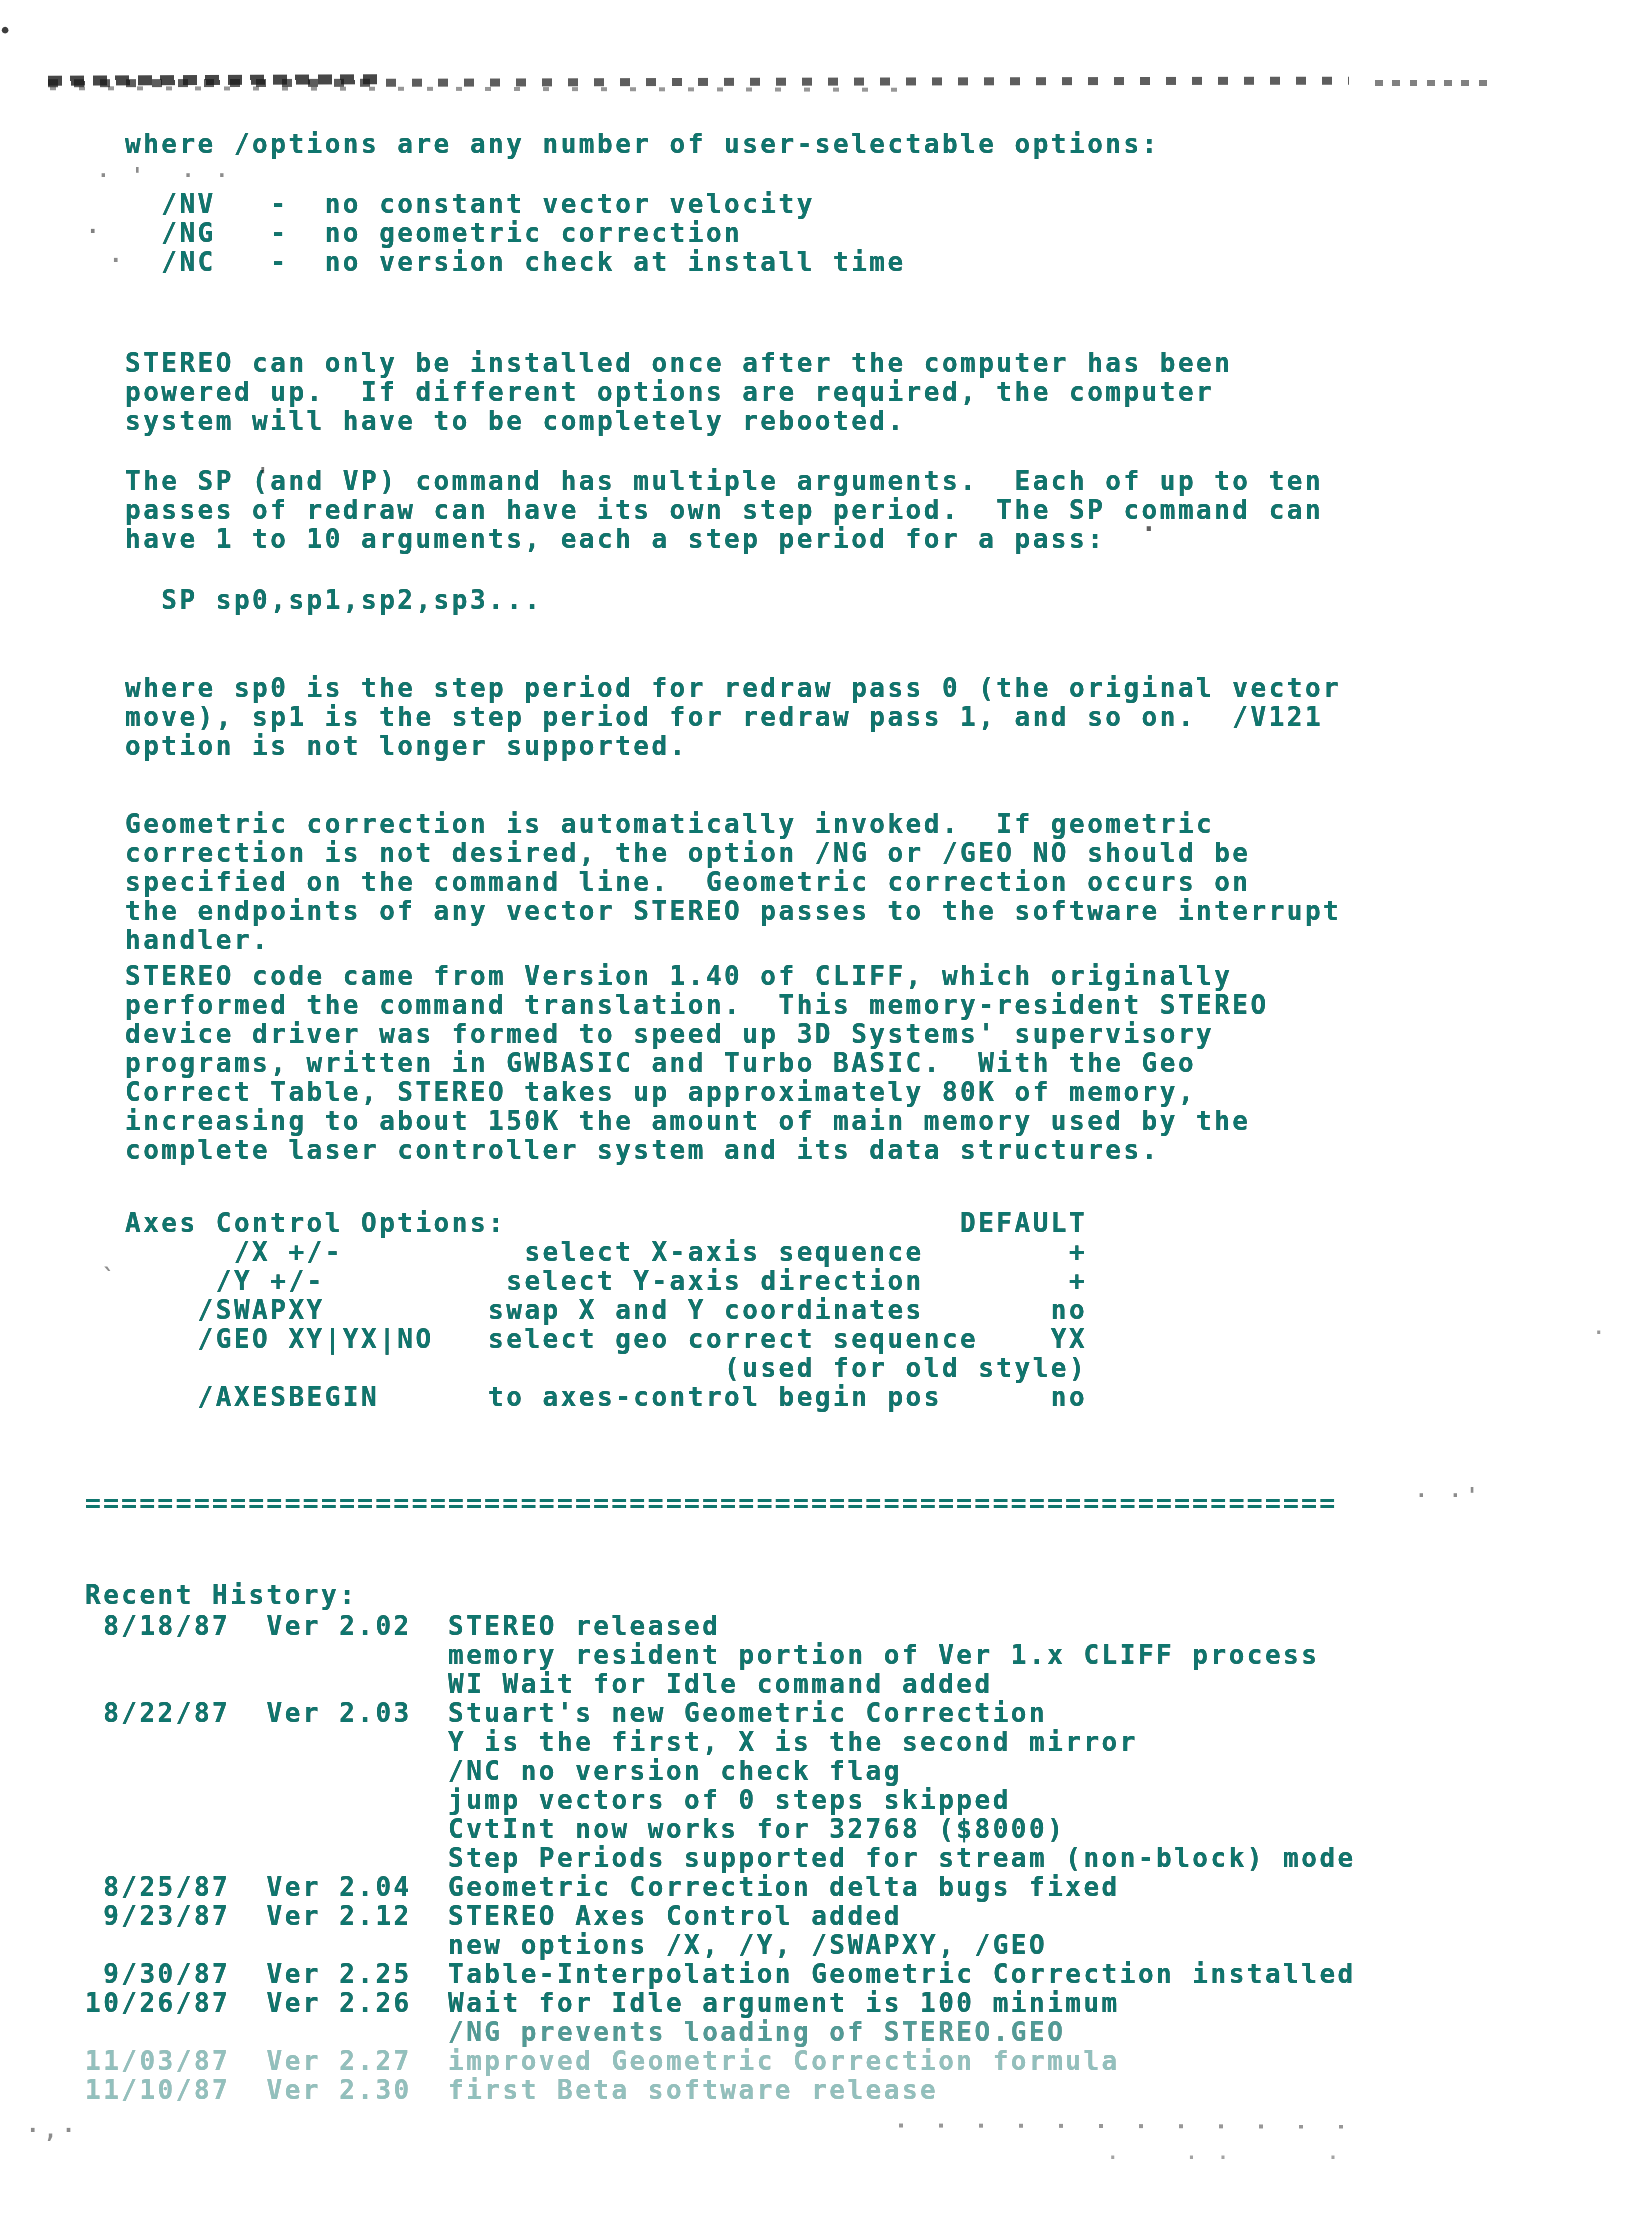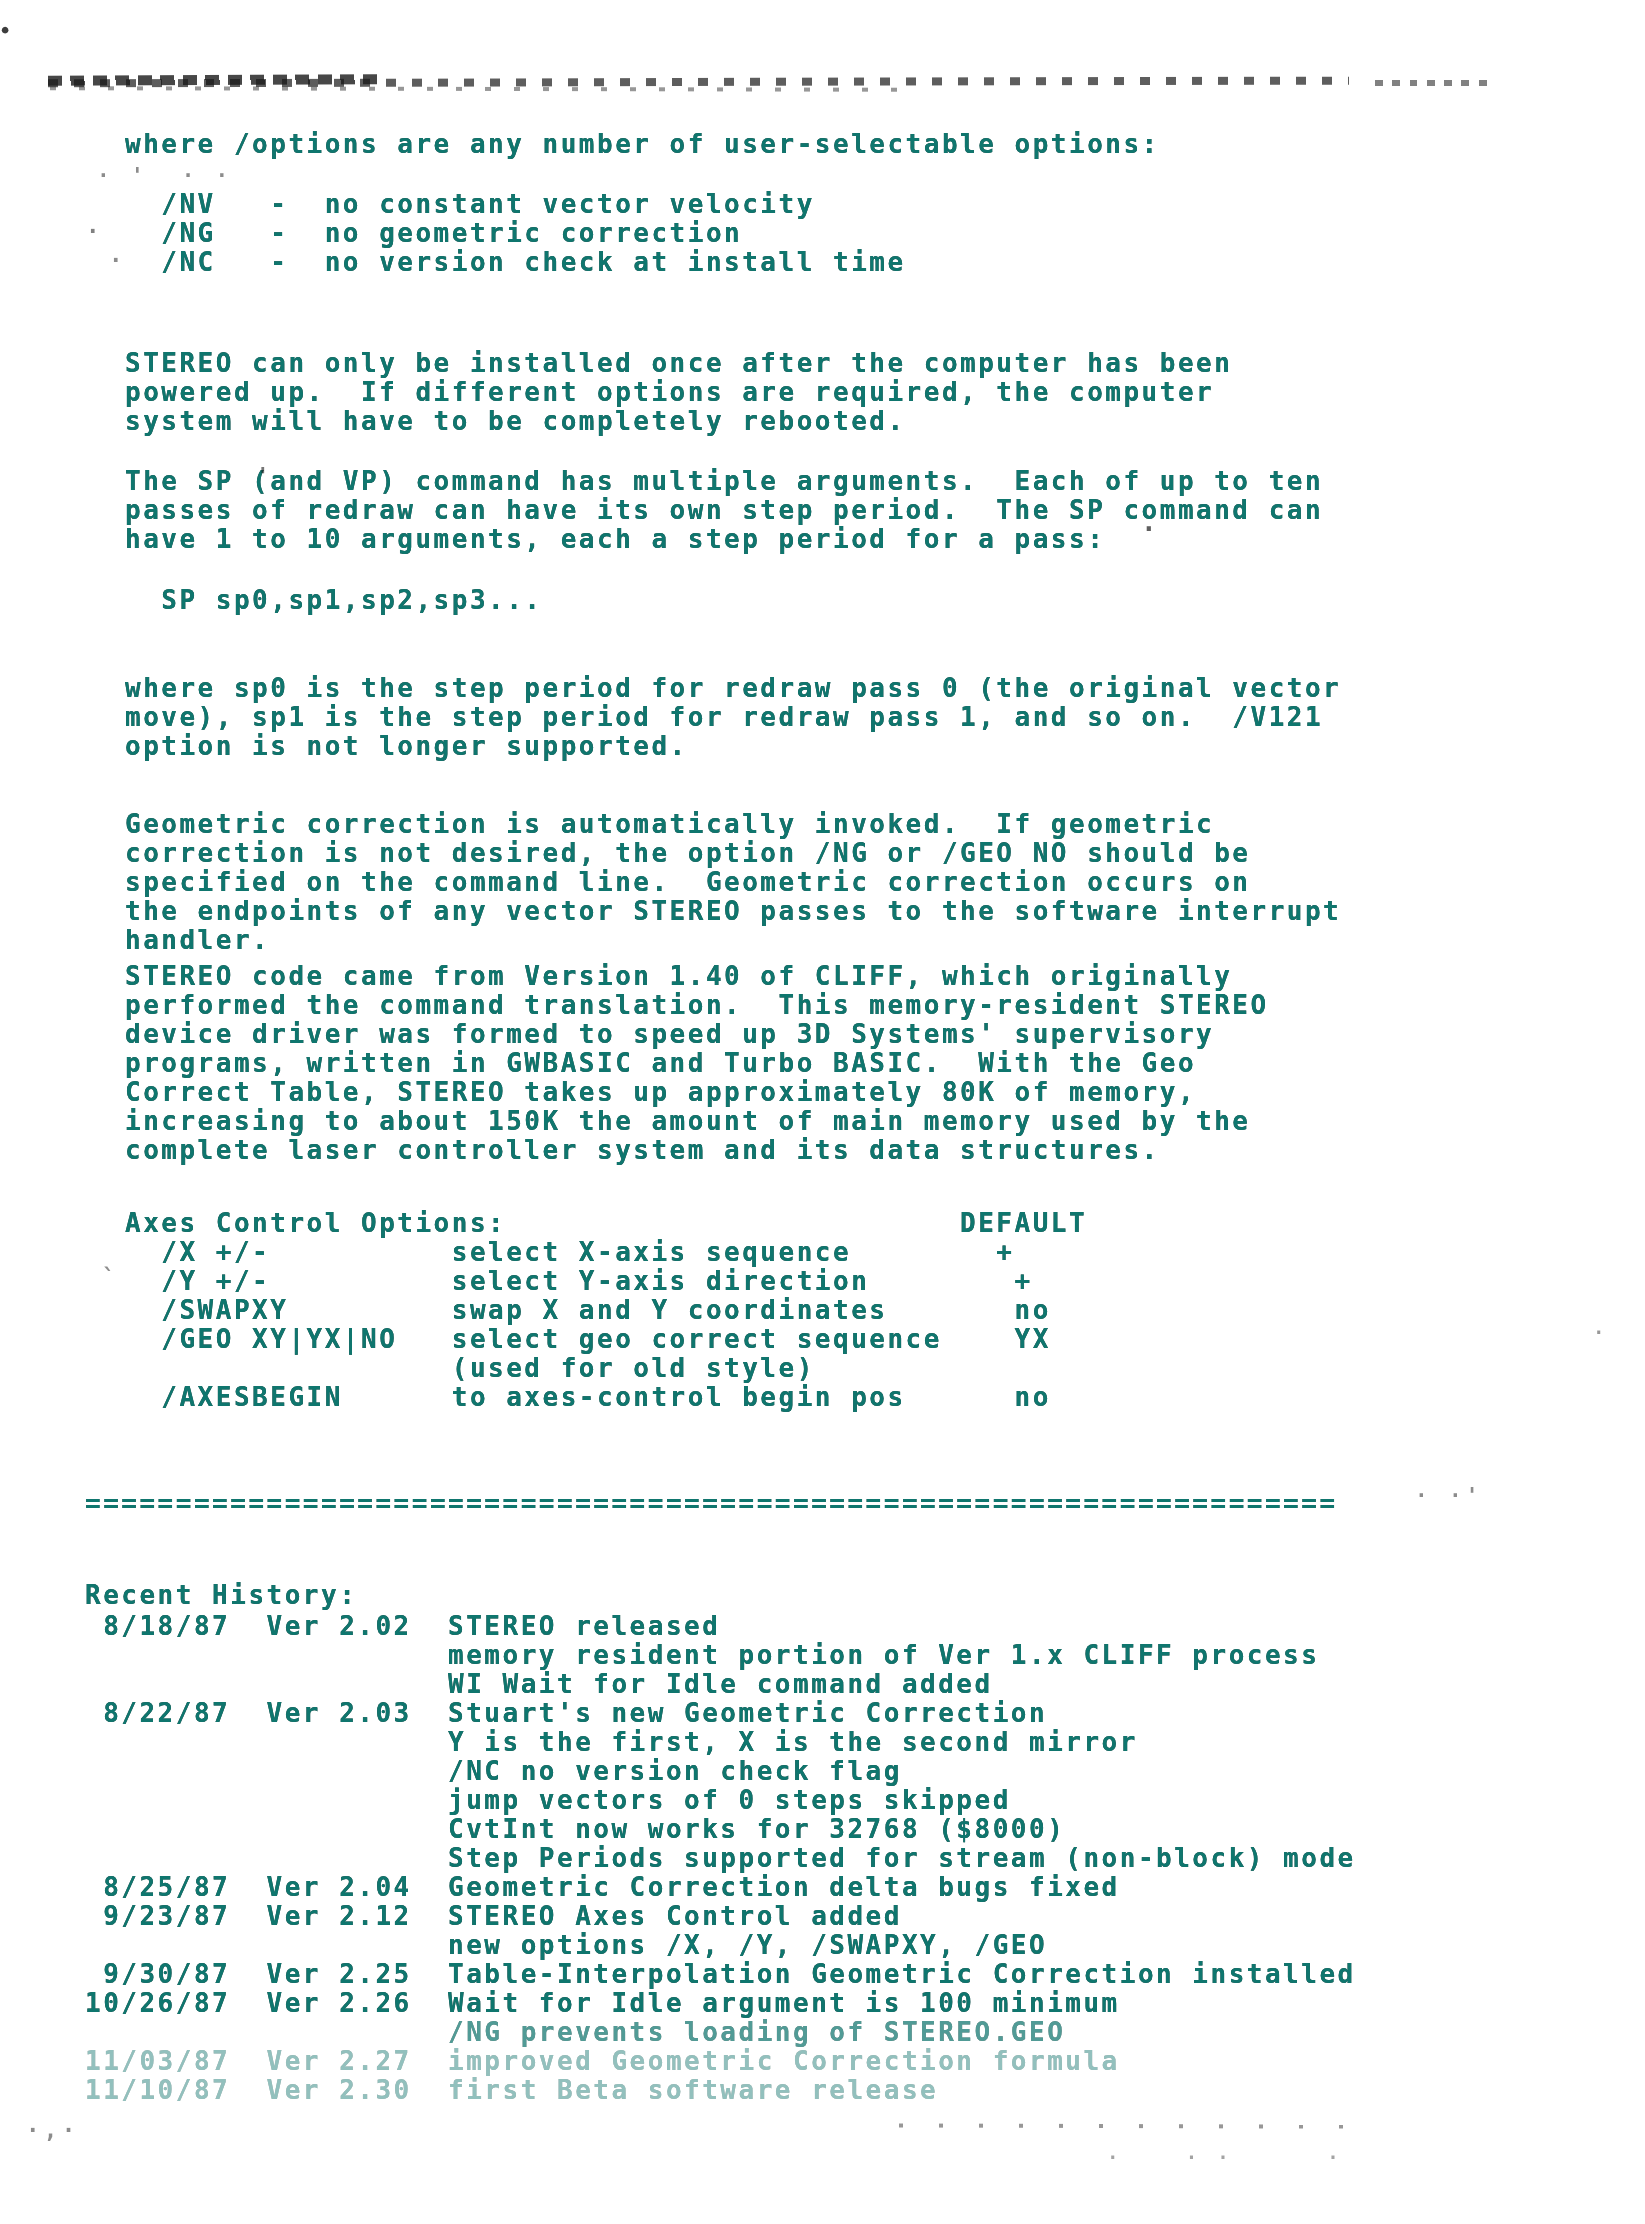--- a/index.html
+++ b/index.html
@@ -70,21 +70,21 @@
     </div>
     <div class="block" style="left: 125px; top: 962px;">
       <div class="line">STEREO code came from Version 1.40 of CLIFF, which originally</div>
       <div class="line">performed the command translation.  This memory-resident STEREO</div>
       <div class="line">device driver was formed to speed up 3D Systems' supervisory</div>
       <div class="line">programs, written in GWBASIC and Turbo BASIC.  With the Geo</div>
       <div class="line">Correct Table, STEREO takes up approximately 80K of memory,</div>
       <div class="line">increasing to about 150K the amount of main memory used by the</div>
       <div class="line">complete laser controller system and its data structures.</div>
     </div>
-    <div class="block" style="left: 125px; top: 1209px;">
+    <div class="block" style="left: 125px; top: 1209px; text-align: right;">
       <div class="line">Axes Control Options:                         DEFAULT</div>
       <div class="line">  /X +/-          select X-axis sequence        +</div>
       <div class="line">  /Y +/-          select Y-axis direction        +</div>
       <div class="line">  /SWAPXY         swap X and Y coordinates       no</div>
       <div class="line">  /GEO XY|YX|NO   select geo correct sequence    YX</div>
       <div class="line">                  (used for old style)</div>
       <div class="line">  /AXESBEGIN      to axes-control begin pos      no</div>
     </div>
     <div class="block" style="left: 85px; top: 1489px;">
       <div class="line">=====================================================================</div>

